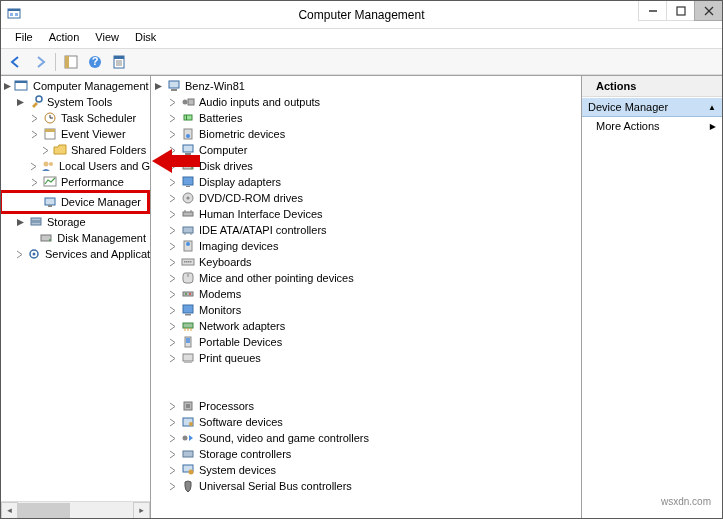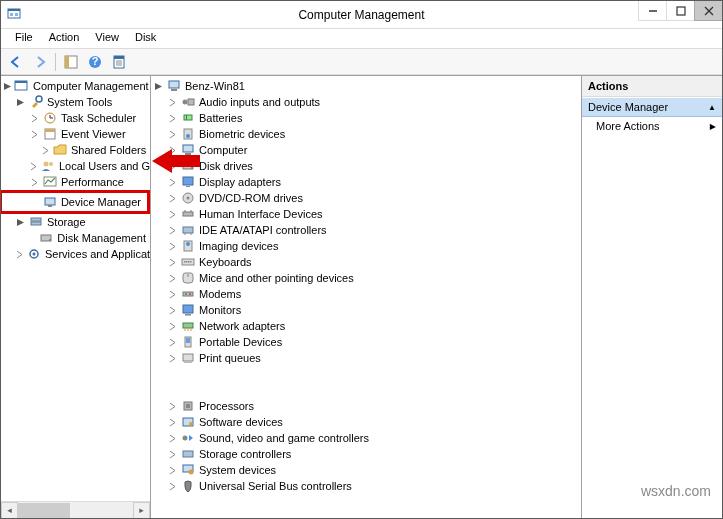--- a/index.html
+++ b/index.html
@@ -36,27 +36,27 @@
 .tnode .label { color: #000; }
 
 .highlight-box { border: 3px solid #d90000; padding: 1px 2px; margin-left: -2px; position: relative; }
 .arrow-callout { position: absolute; left: 150px; top: 148px; }
 
 .hscroll { height: 17px; background: #f0f0f0; border-top: 1px solid #dcdcdc; display: flex; align-items: center; }
 .hscroll .sbtn { width: 17px; height: 17px; background: #f0f0f0; display: flex; align-items:center; justify-content:center; border: 1px solid #cdcdcd; font-size: 9px; color: #606060; }
 .hscroll .track { flex: 1; height: 17px; background: #efefef; position: relative; }
 .hscroll .thumb { position: absolute; top: 1px; height: 15px; background: #cdcdcd; }
 
-.actions-hdr { background: #f0f0f0; padding: 4px 6px; font-weight: bold; border-bottom: 1px solid #dcdcdc; }
+.actions-hdr { background: #f0f0f0; padding: 4px 14px; font-weight: bold; border-bottom: 1px solid #dcdcdc; }
 .actions-sel { background: #c8dff5; padding: 3px 6px; display: flex; align-items: center; justify-content: space-between; border-bottom: 1px solid #a0c0e0; border-top: 1px solid #fff; }
 .actions-sel .tri { font-size: 8px; }
 .actions-more { padding: 3px 6px 3px 14px; display: flex; align-items: center; justify-content: space-between; }
 .actions-more .tri { font-size: 8px; }
 
-.watermark { position: absolute; right: 12px; bottom: 20px; font-size: 14px; color: #8a8a8a; }
+.watermark { position: absolute; right: 12px; bottom: 12px; font-size: 10px; color: #8a8a8a; }
 </style>
 </head>
 <body>
 
 <div class="window">
 
   <div class="titlebar">
     <span class="icon-left">
       <svg width="14" height="14" viewBox="0 0 14 14">
           <rect x="1" y="2" width="12" height="9" fill="#fff" stroke="#3a6ea5"></rect>

